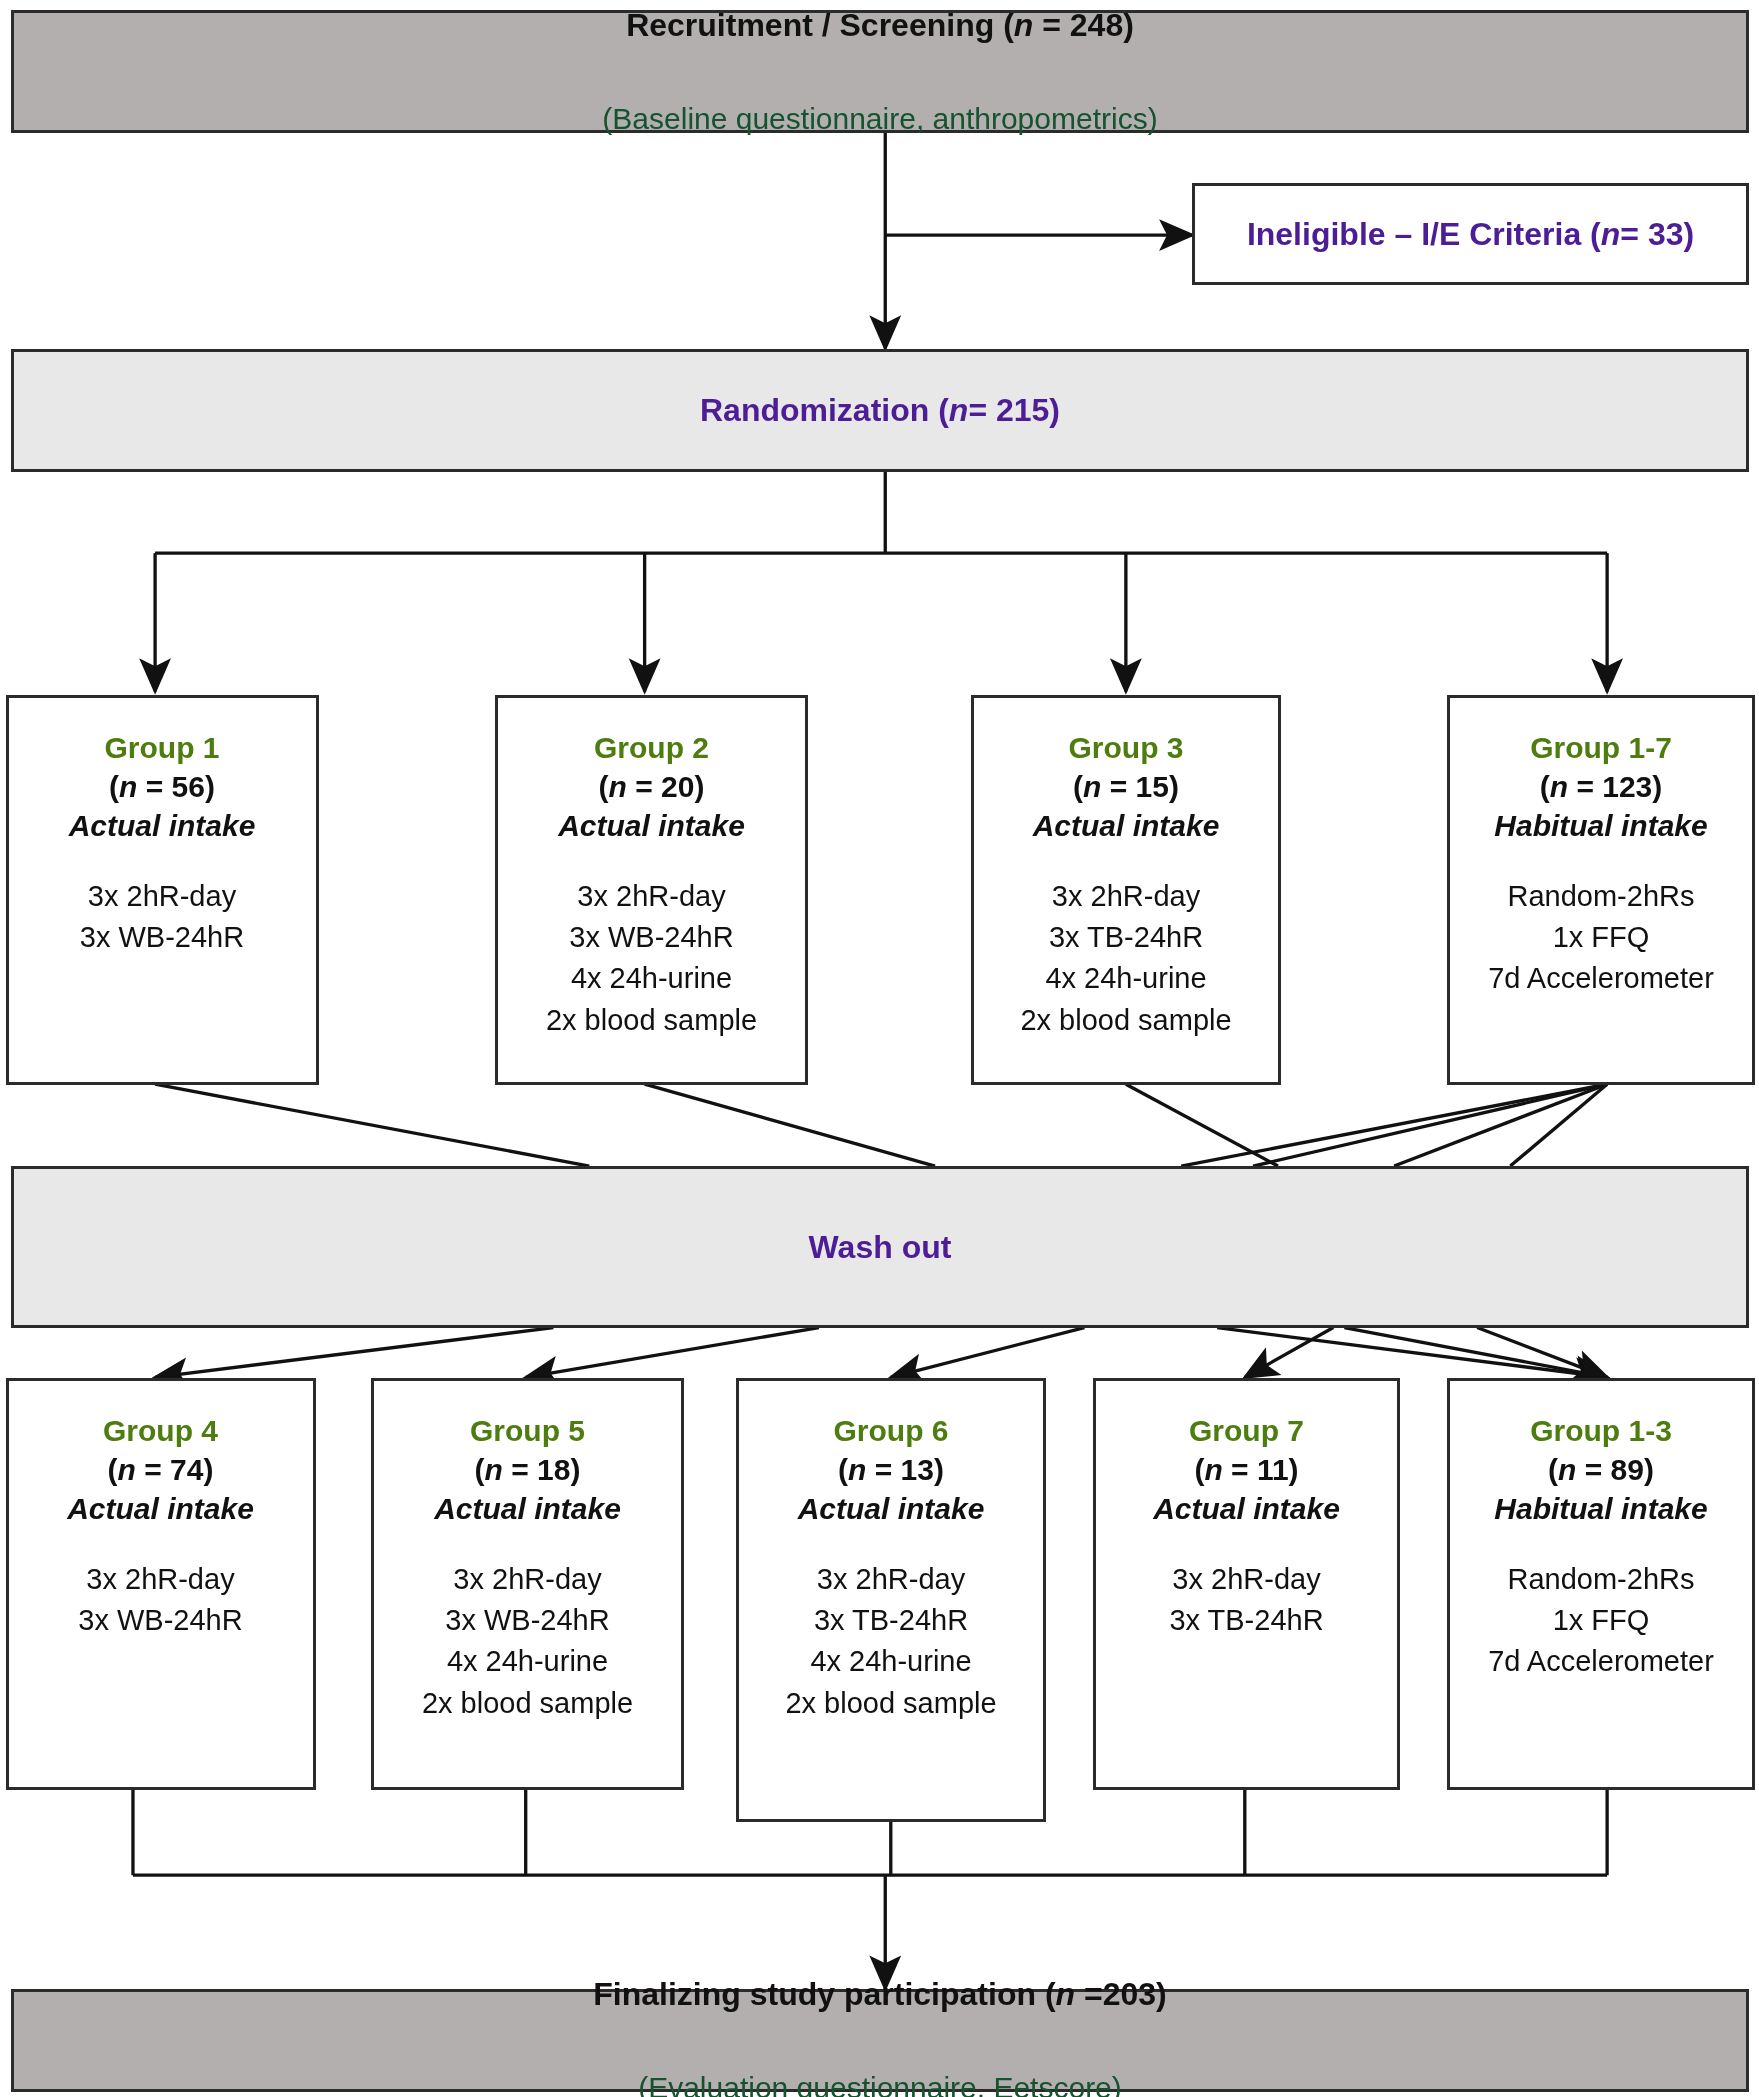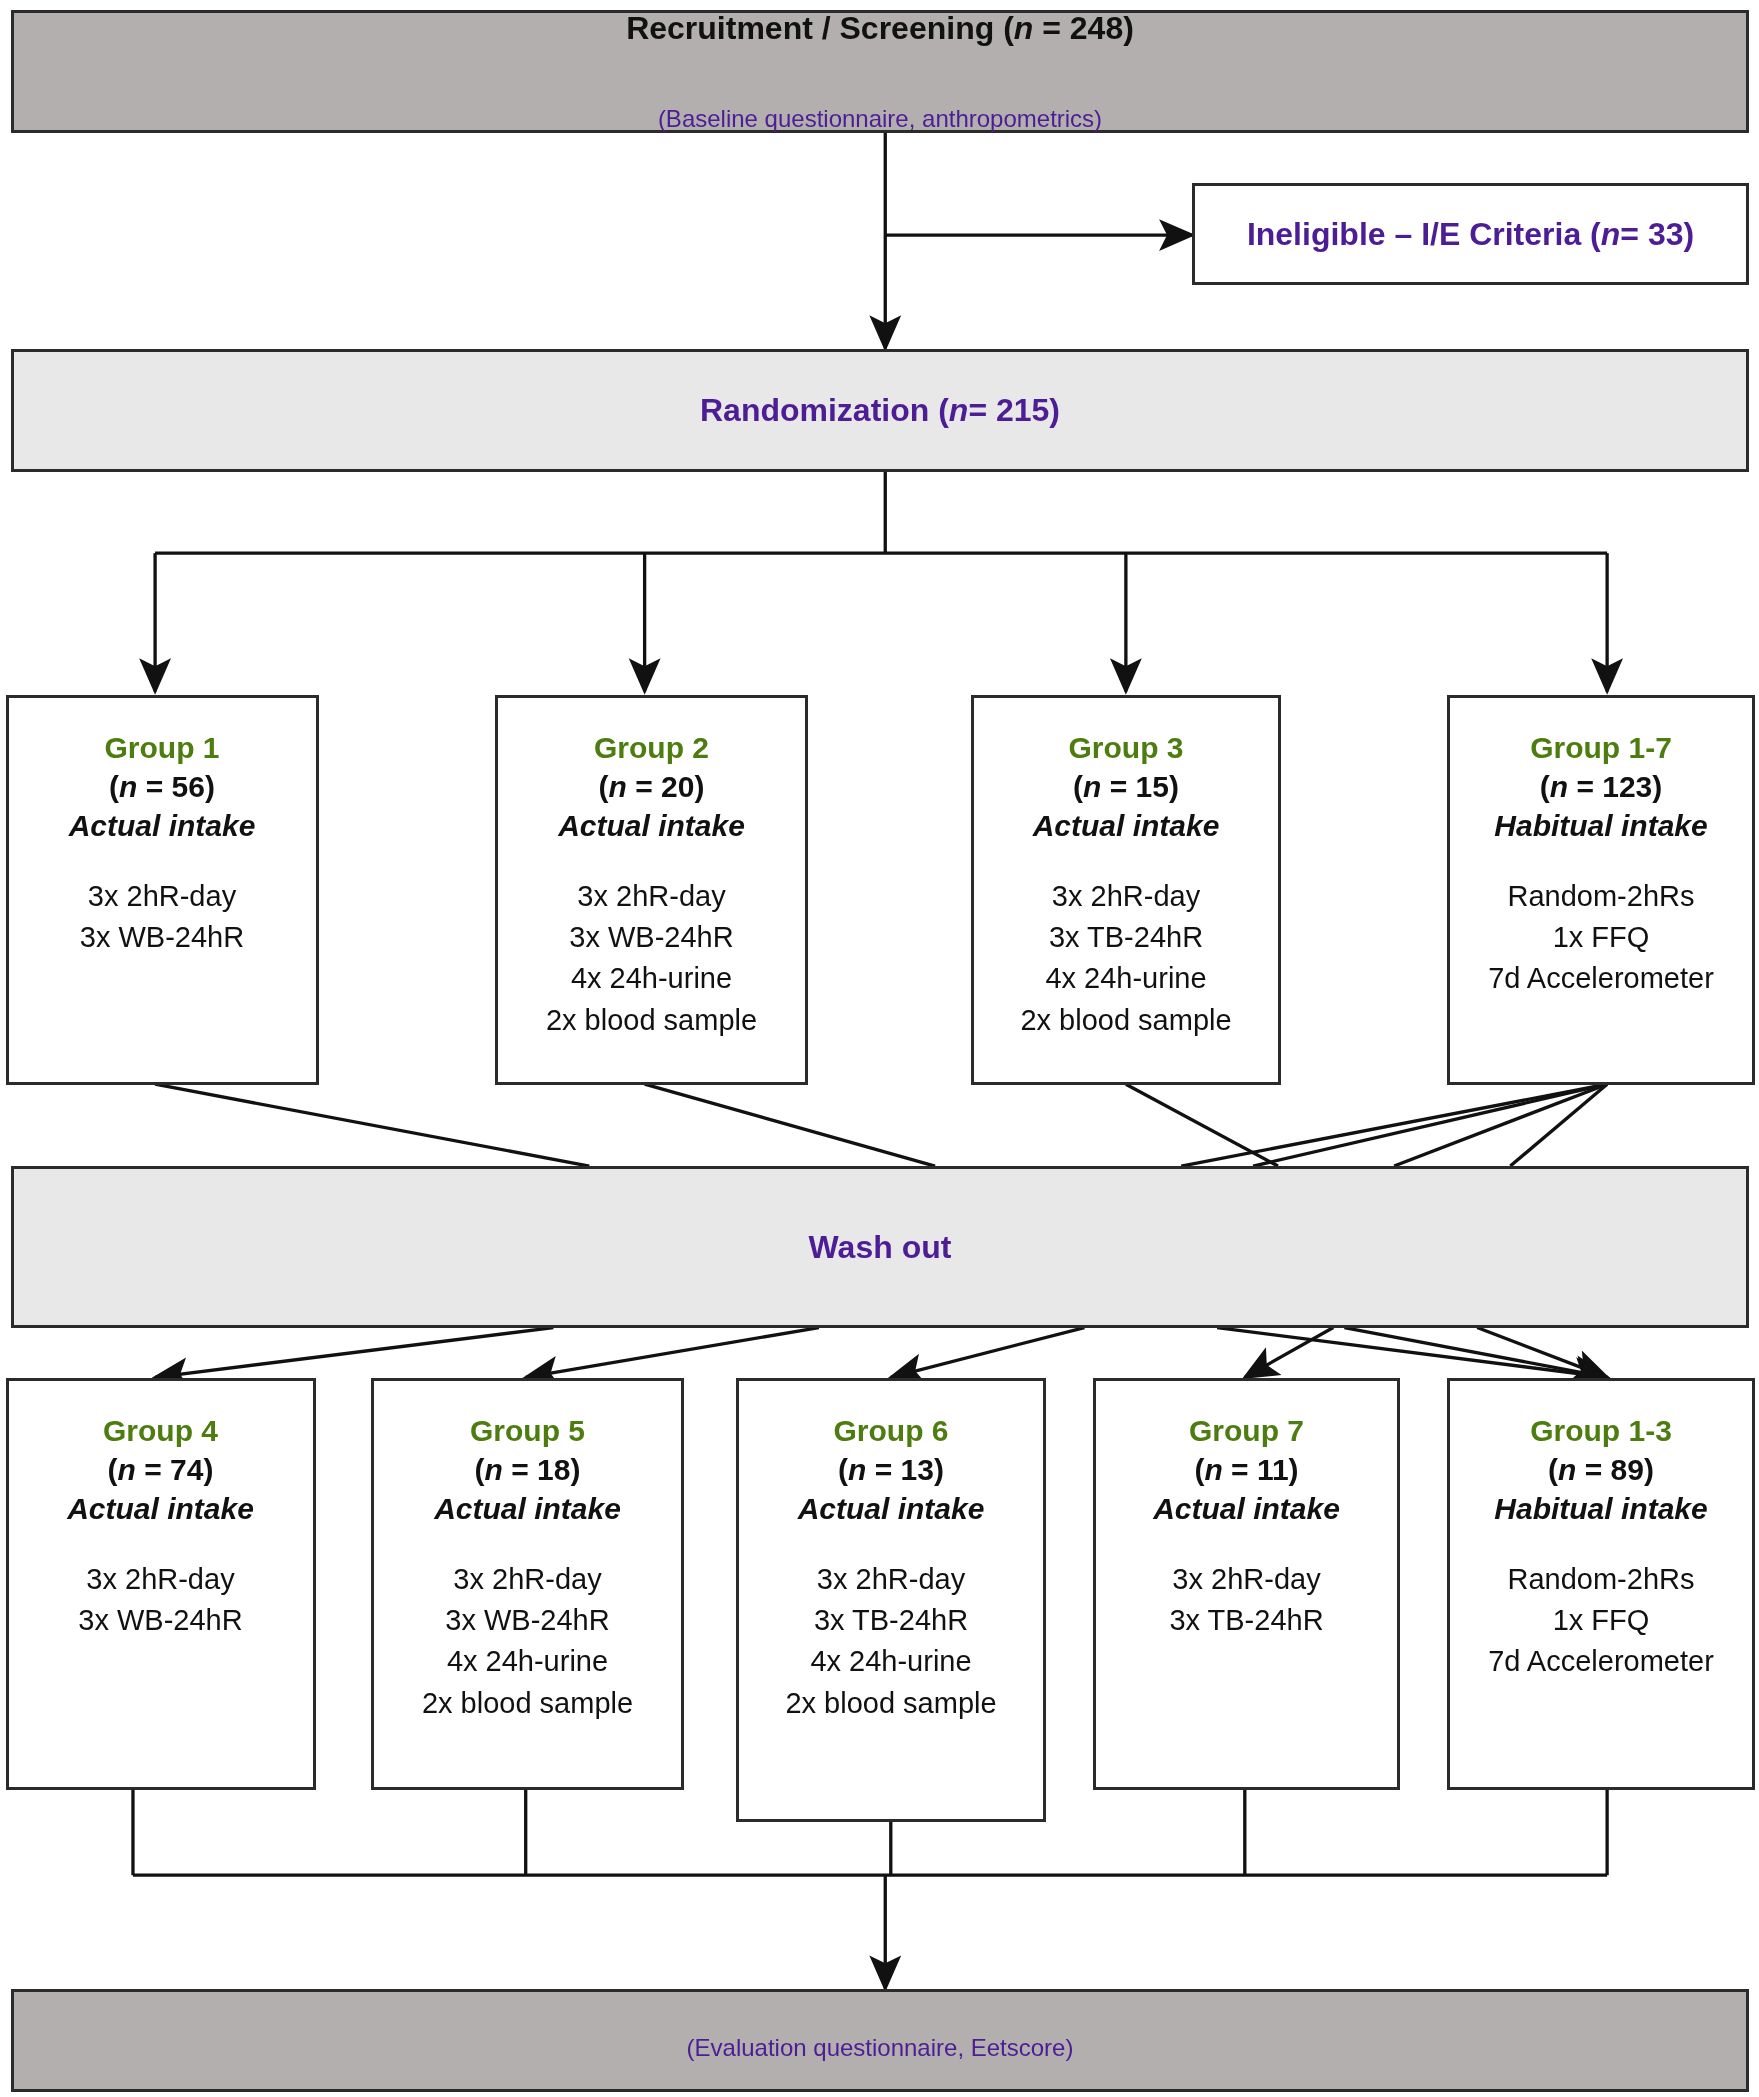--- a/index.html
+++ b/index.html
@@ -29,23 +29,23 @@
   .shade-dark{background:#b3afaf;}
   .shade-light{background:#e8e8e8;}
   .banner-title{
     font-weight:bold;
     font-size:32px;
     line-height:1.15;
     color:#111;
   }
   .banner-sub{
     font-weight:normal;
-    font-size:24px;
+    font-size:30px;
     line-height:1.15;
-    color:#4c1d95;
+    color:#14532d;
     margin-top:14.4px;
   }
   .banner-inner{
     width:100%;
     display:flex;
     flex-direction:column;
     align-items:center;
     justify-content:center;
     height:100%;
     gap:44px;
@@ -259,18 +259,19 @@
     <div class="grp-type">Habitual intake</div>
     <div class="grp-list">
       <div>Random-2hRs</div>
       <div>1x FFQ</div>
       <div>7d Accelerometer</div>
     </div>
   </div>
 
   <div class="box wide shade-dark" style="left:11px;top:1989px;width:1738px;height:103px;">
     <div class="banner-inner">
+      <div class="banner-title">Finalizing study participation (<i>n</i> =203)</div>
       <div class="banner-sub">(Evaluation questionnaire, Eetscore)</div>
     </div>
   </div>
 
 </div>
 
 
 </body></html>

